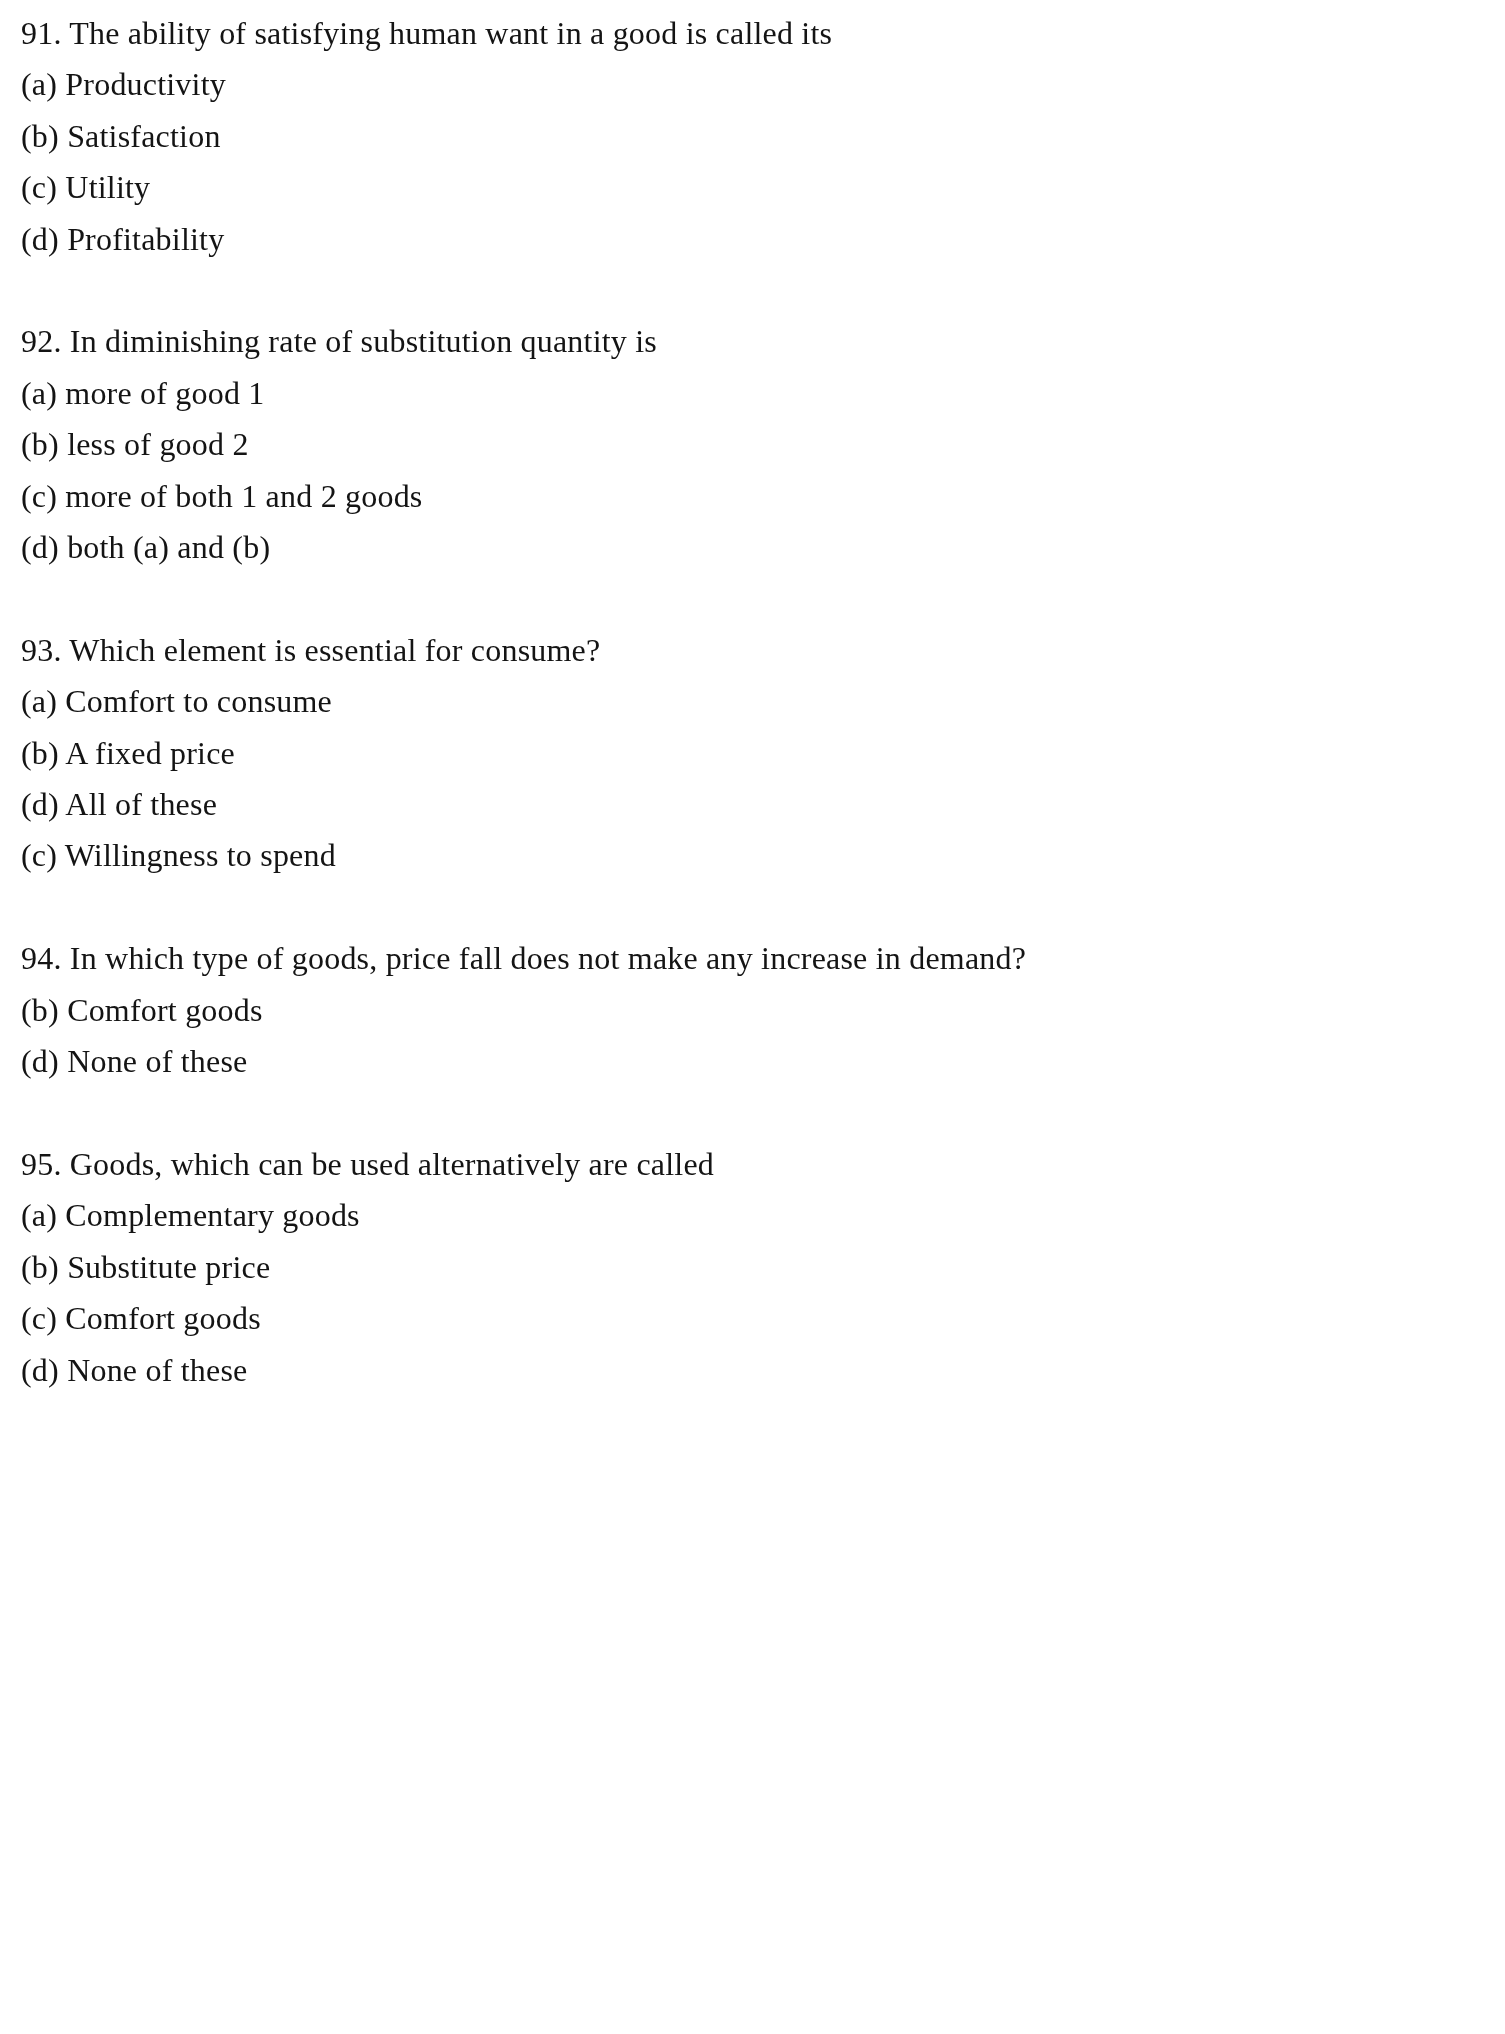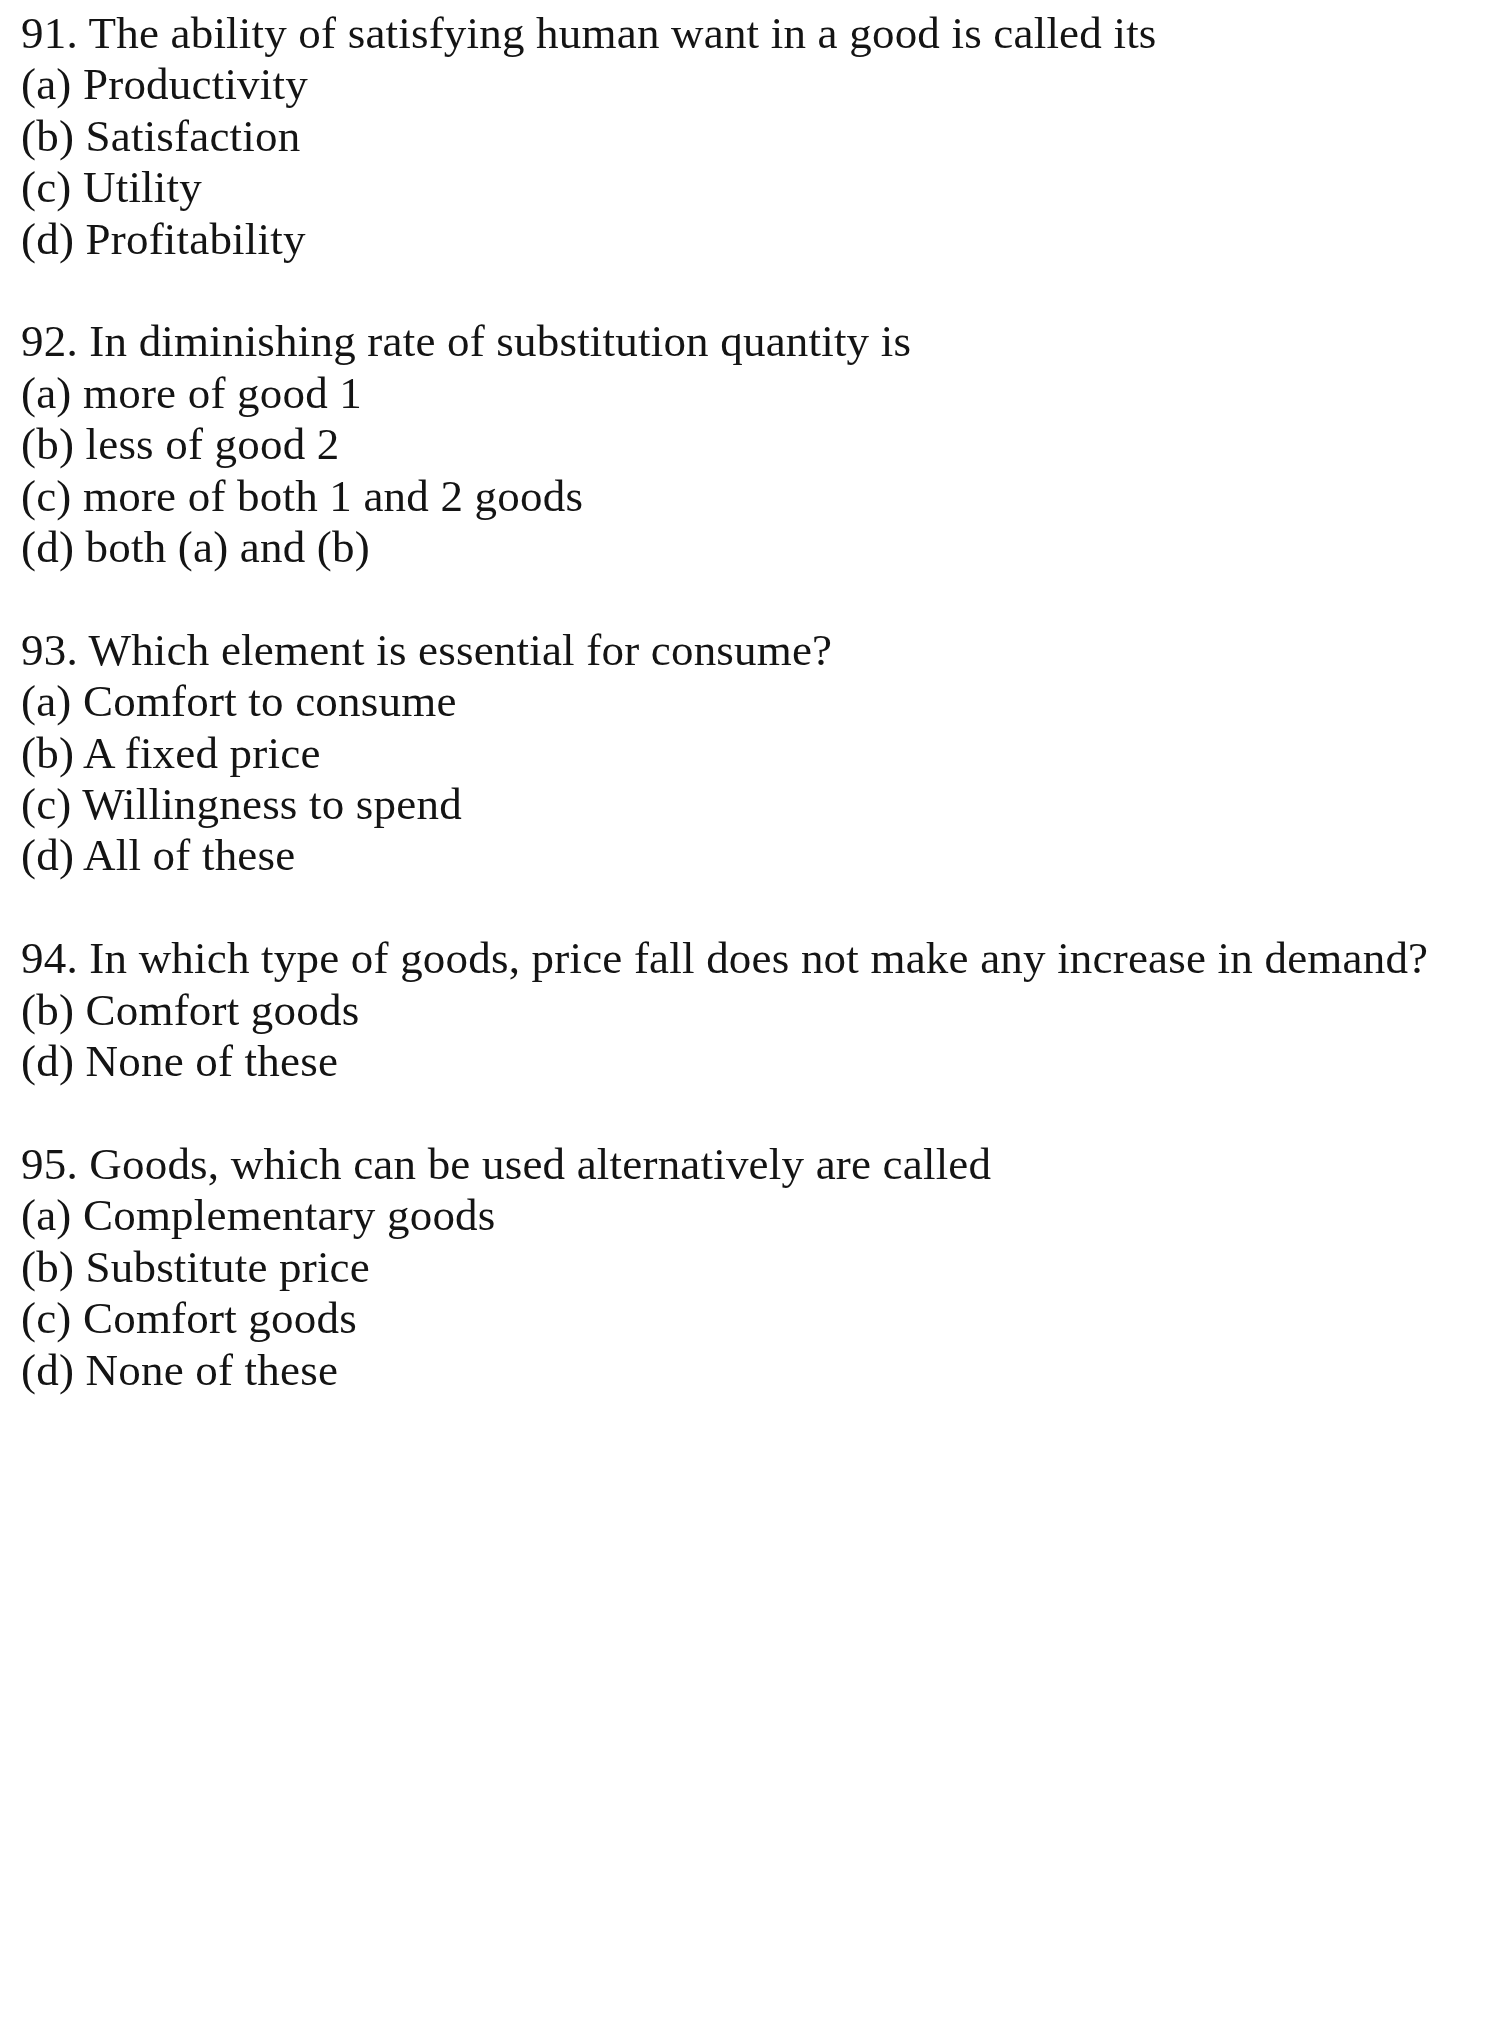--- a/index.html
+++ b/index.html
@@ -11,21 +11,21 @@
   }
   .page {
     width: 1505px;
     min-height: 2034px;
     background: #ffffff;
     padding: 8px 24px 0 21px;
     overflow: hidden;
   }
   .question-block { margin-bottom: 51.4px; }
   .line {
-    font-size: 45px;
+    font-size: 32px;
     line-height: 51.4px;
     white-space: nowrap;
     letter-spacing: 0.2px;
     font-family: Liberation Serif, serif;
   }
 </style>
 </head>
 <body>
 
 <div class="page">
@@ -51,22 +51,22 @@
           <div class="line"><span>(d)</span> <span>both (a) and (b)</span></div>
         </div>
   </section>
 
   <section class="question-block">
     <div class="line"><span>93.</span> <span>Which element is essential for consume?</span></div>
     <div>
 
     <div class="line"><span>(a)</span> <span>Comfort to consume</span></div>
           <div class="line"><span>(b)</span> <span>A fixed price</span></div>
+          <div class="line"><span>(d)</span> <span>All of these</span></div>
           <div class="line"><span>(c)</span> <span>Willingness to spend</span></div>
-          <div class="line"><span>(d)</span> <span>All of these</span></div>
         </div>
   </section>
 
   <section class="question-block">
     <div class="line"><span>94.</span> <span>In which type of goods, price fall does not make any increase in demand?</span></div>
     <div>
 
           <div class="line"><span>(b)</span> <span>Comfort goods</span></div>
           <div class="line"><span>(d)</span> <span>None of these</span></div>
         </div>

